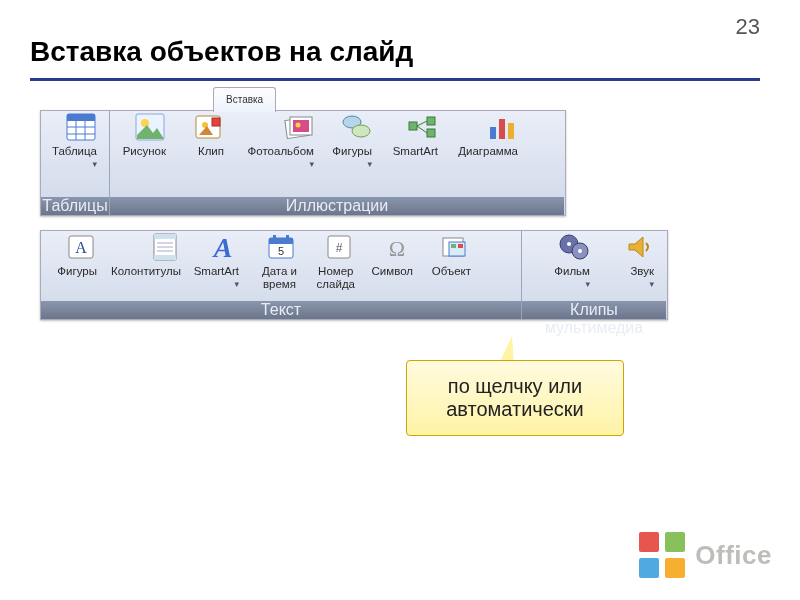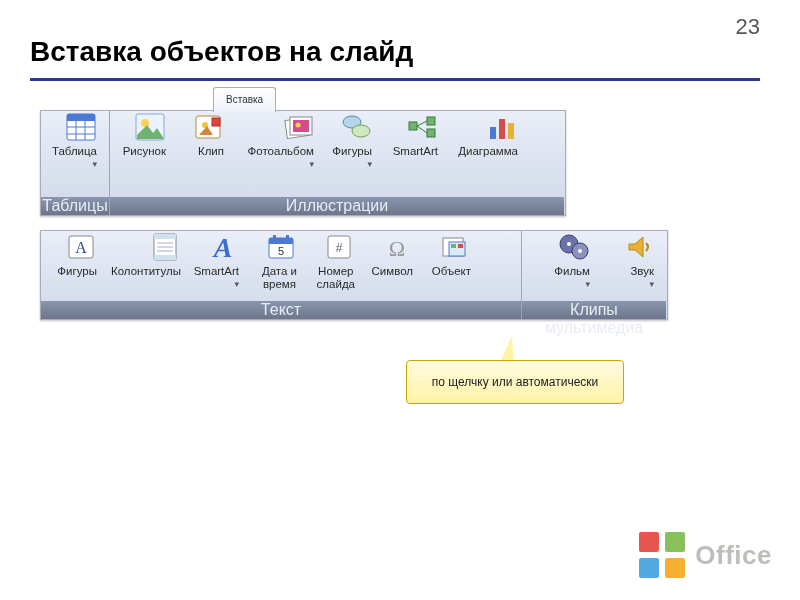--- a/index.html
+++ b/index.html
@@ -18,21 +18,21 @@
 .group{float:left;height:100%;position:relative;border-right:1px solid #9aa6bd}
 .group:last-child{border-right:none}
 .group-label{position:absolute;bottom:0;left:0;right:0;height:18px;line-height:18px;text-align:center;font-size:16px;color:#e8ecf4;background:linear-gradient(#8a96ad,#6b768c)}
 .items{display:flex;align-items:flex-start;height:calc(100% - 18px);}
 .btn{display:flex;flex-direction:column;align-items:flex-end;justify-content:flex-start;padding:0 2px 0;font-size:11.5px;color:#2a2a2a;text-align:center;line-height:1.15;min-width:54px}
 .btn .ic{width:32px;height:32px;margin-bottom:2px;display:flex;align-items:center;justify-content:center}
 .btn .lbl{white-space:pre}
 .dd{font-size:9px;color:#556;margin-top:1px}
 
 
-.callout{position:absolute;top:360px;left:406px;width:196px;padding:14px 10px;border:1px solid #cfa400;border-radius:4px;background:linear-gradient(#fffbe0,#fff3a6);font-size:12px;text-align:center;color:#222}
+.callout{position:absolute;top:360px;left:406px;width:196px;padding:14px 10px;border:1px solid #cfa400;border-radius:4px;background:linear-gradient(#fffbe0,#fff3a6);font-size:20px;text-align:center;color:#222}
 .callout-tail{position:absolute;top:336px;left:498px;width:0;height:0;border-left:14px solid transparent;border-right:2px solid transparent;border-bottom:30px solid #fff3a6}
 .callout-tail::before{content:"";position:absolute;top:-2px;left:-15px;border-left:15px solid transparent;border-right:3px solid transparent;border-bottom:32px solid #cfa400;z-index:-1}
 
 
 .office-logo{position:absolute;bottom:18px;right:28px;display:flex;align-items:center;gap:10px;opacity:.9}
 .office-logo .mark{width:46px;height:46px;position:relative}
 .sq{position:absolute;width:20px;height:20px;border-radius:2px}
 .sq1{top:0;left:0;background:#e5433d}
 .sq2{top:0;right:0;background:#7cbb4b}
 .sq3{bottom:0;left:0;background:#3ea0dd}

